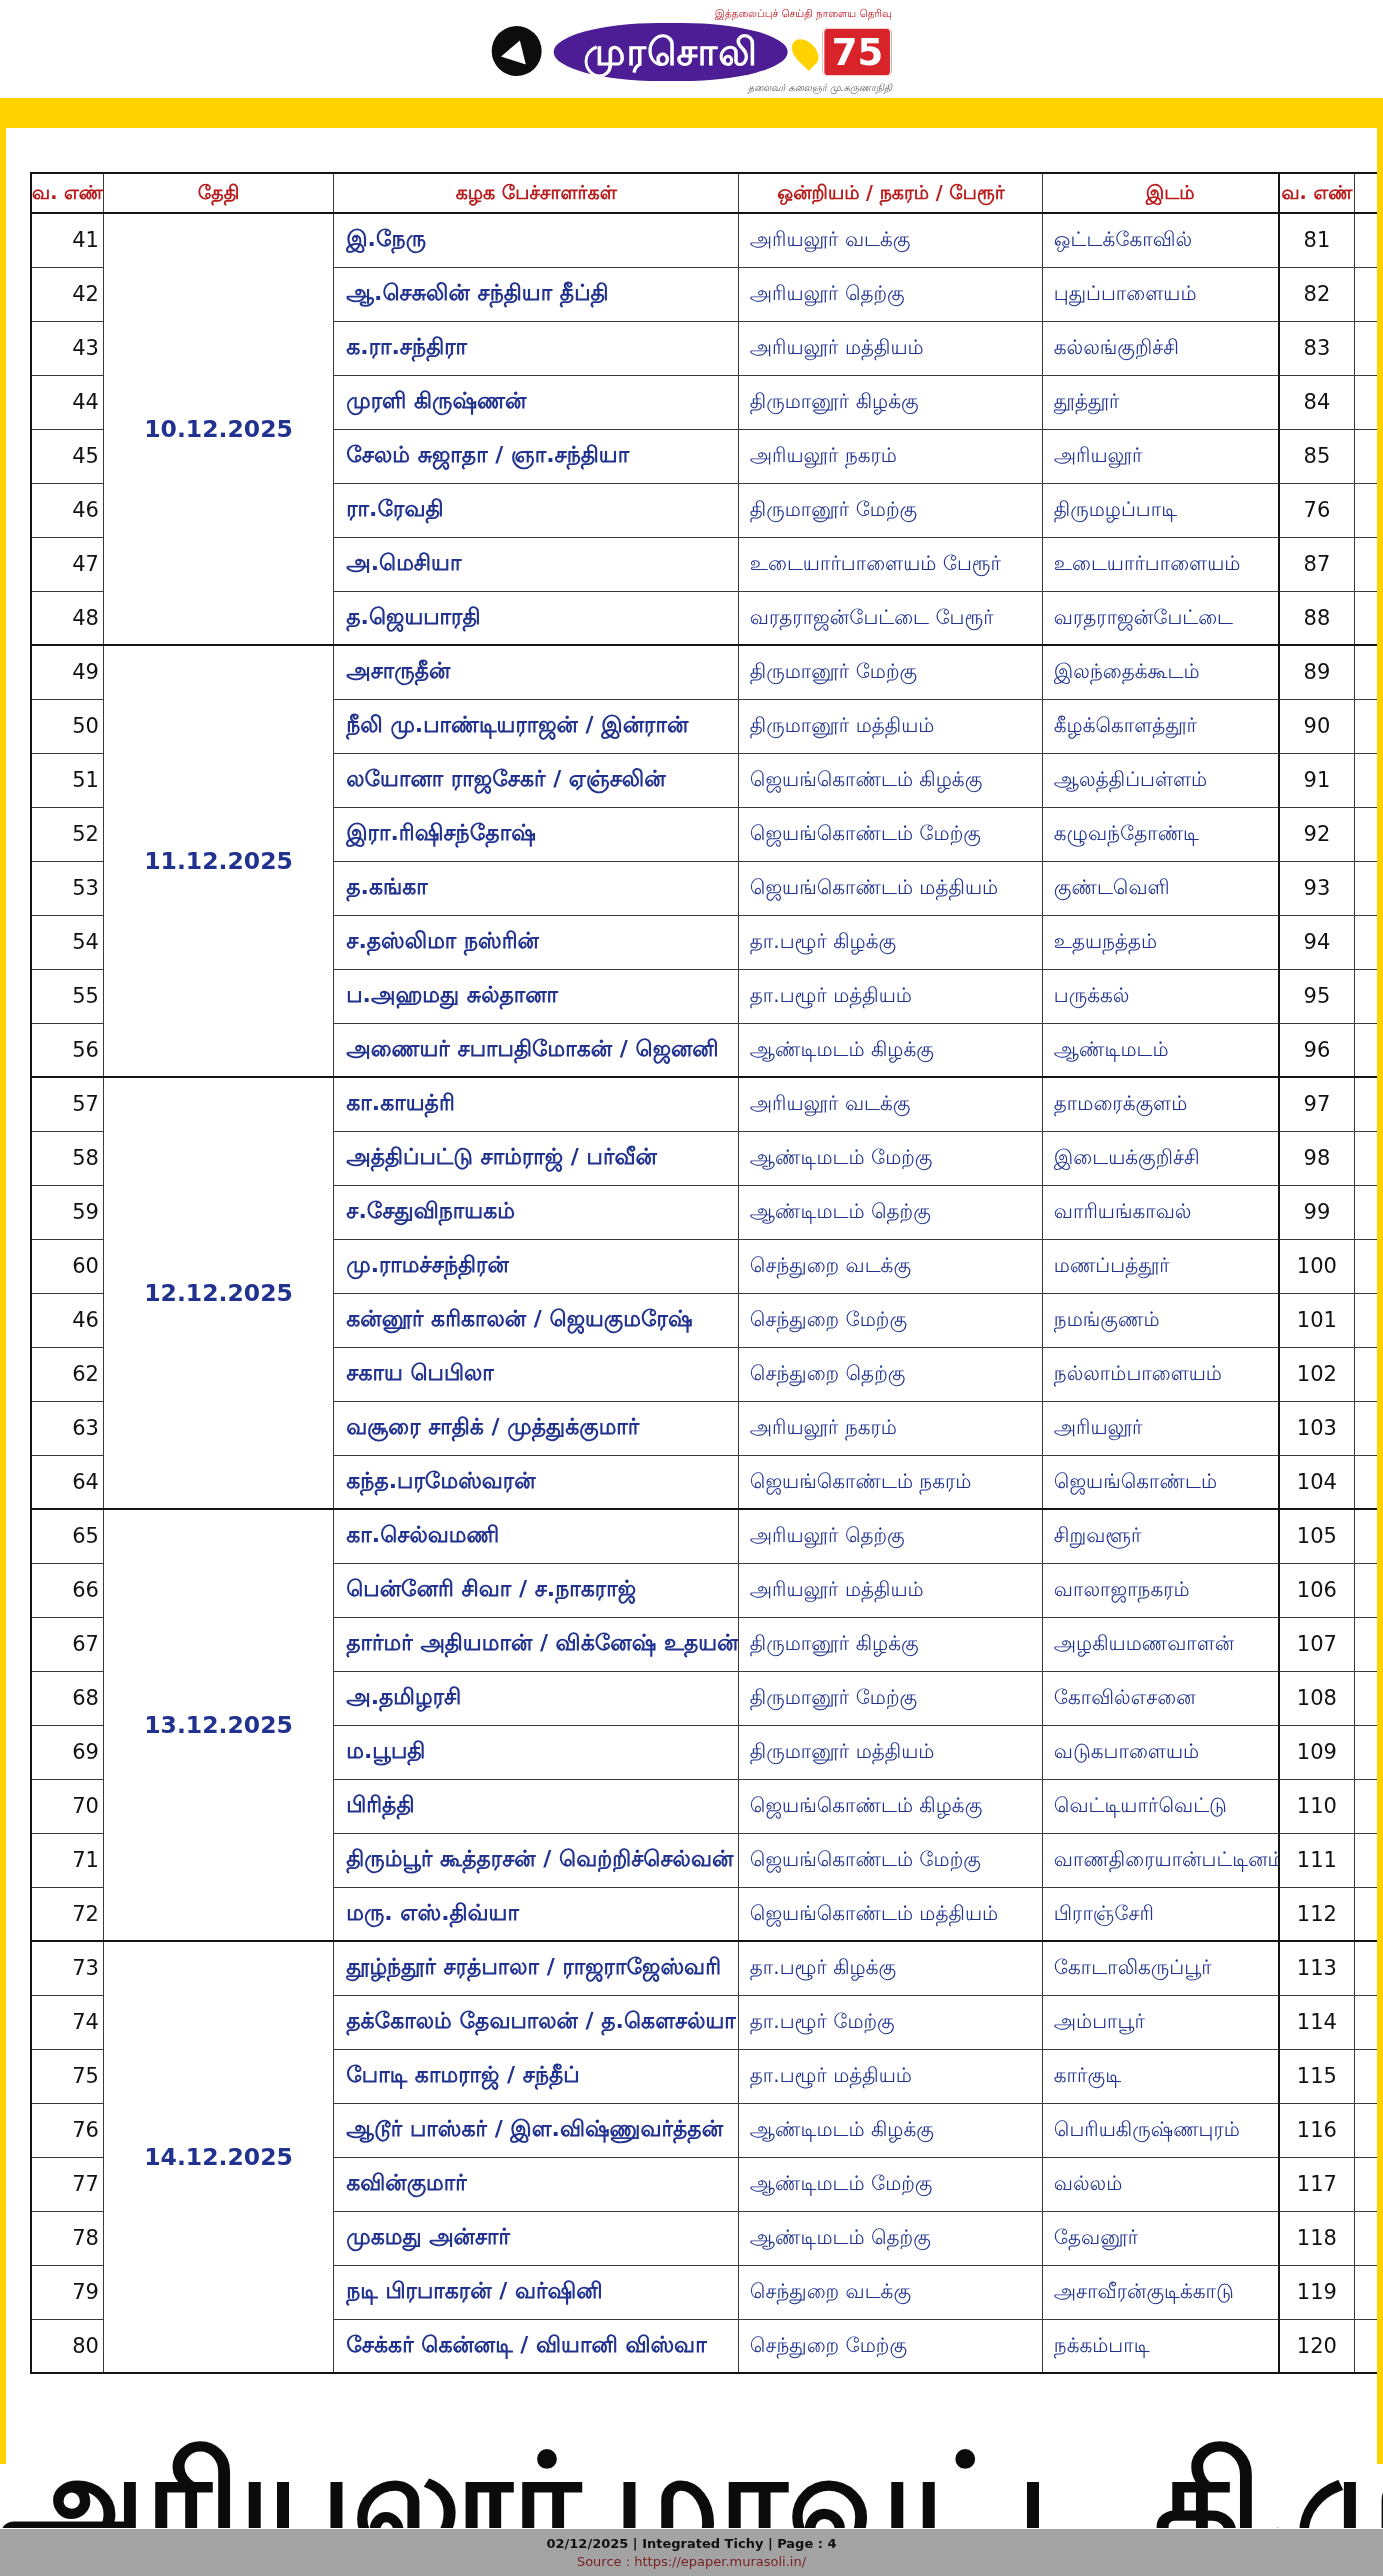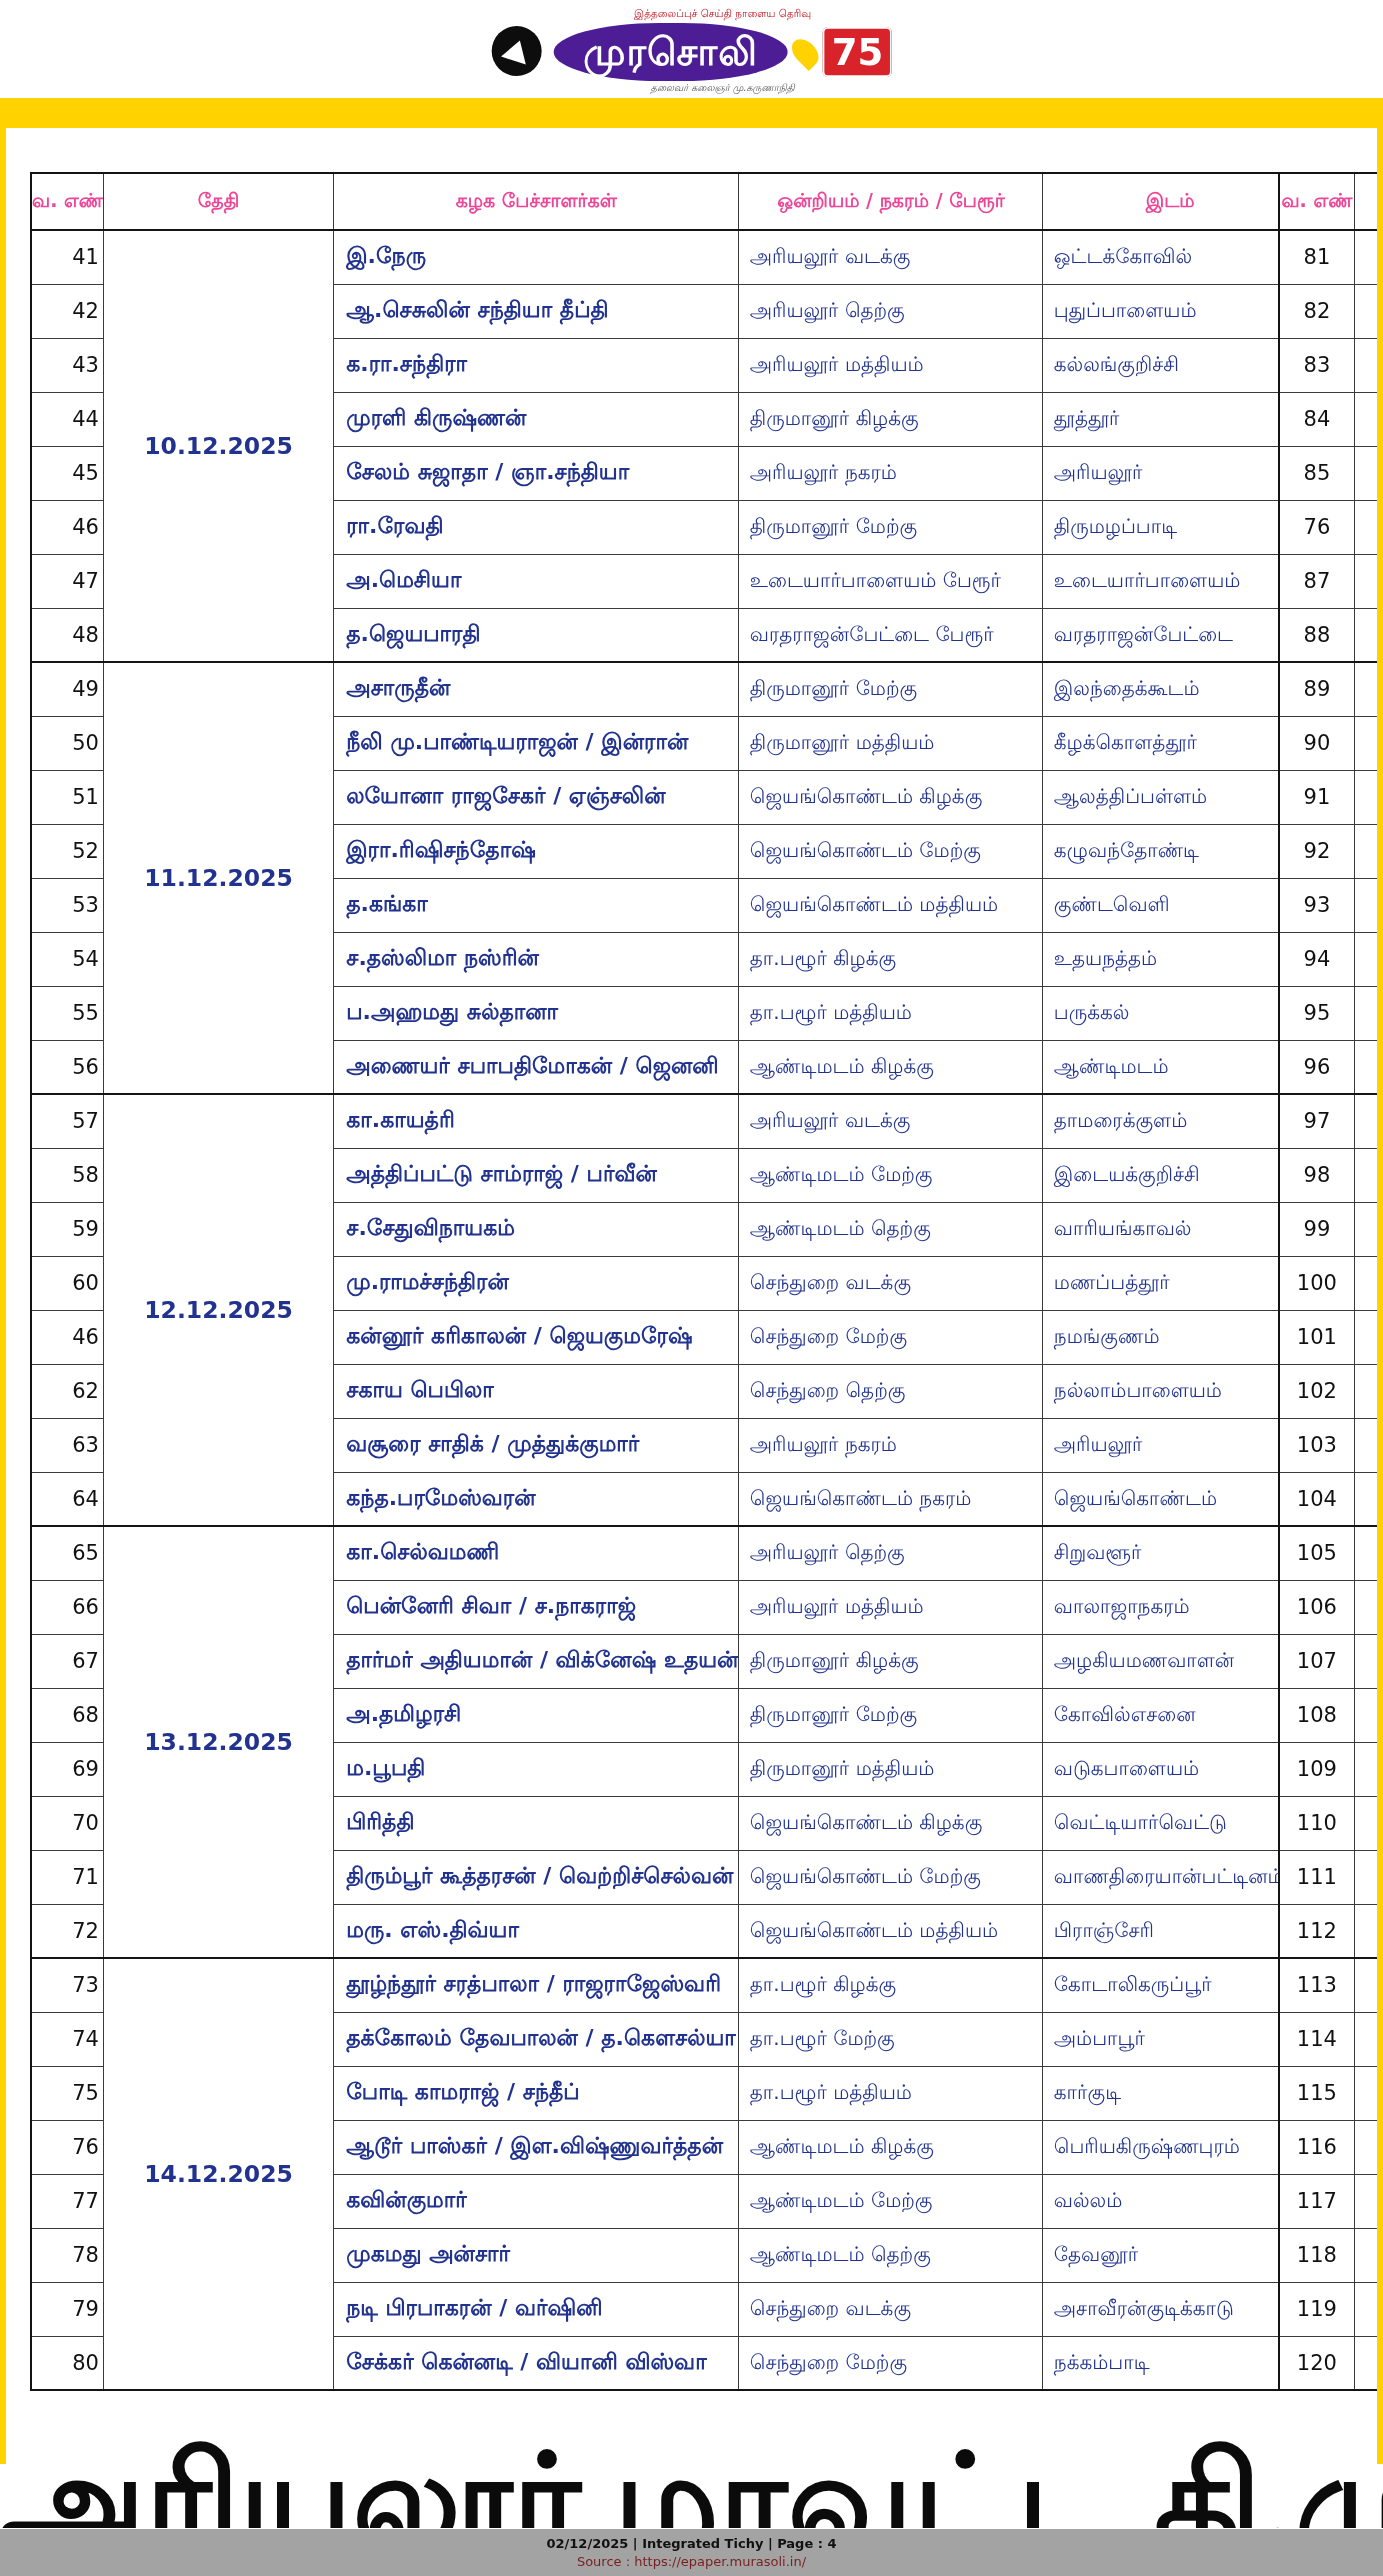--- a/index.html
+++ b/index.html
@@ -19,21 +19,21 @@
   .emblem {
     width:50px; height:50px; border-radius:50%;
     background:#0d0d0d; position:relative; flex:0 0 auto;
   }
   .emblem-mark {
     position:absolute; left:12.2px; top:14px; width:0; height:0;
     border-left:13px solid transparent; border-right:13px solid transparent;
     border-bottom:21px solid #ffffff;
     transform:rotate(18deg);
   }
-  .logo-block { display:flex; flex-direction:column; align-items:center; }
+  .logo-block { display:flex; flex-direction:column; align-items:flex-end; }
   .tagline-top { font-size:10.4px; color:#c40f1a; margin-bottom:1.7px; white-space:nowrap; }
   .logo-row { display:flex; align-items:center; gap:7px; }
   .logo-oval {
     background:#4c1d95; color:#ffffff; font-weight:bold;
     font-size:38px; line-height:1; padding:10.4px 30px;
     border-radius:50% / 55%; letter-spacing:0.9px; white-space:nowrap;
   }
   .flame {
     width:21px; height:31px; background:#ffd200;
     border-radius:50% 50% 50% 0; transform:rotate(-45deg);
@@ -50,21 +50,21 @@
   .yellow-left { position:absolute; left:0;  top:122px; width:6.1px; height:2342px; background:#ffd200; z-index:5; }
   .yellow-right{ position:absolute; right:0; top:122px; width:6.1px; height:2342px; background:#ffd200; z-index:5; }
 
   
   :root { --navy:#21338f; --line:#3a3a3a; --heavy:#141414; }
   table { border-collapse:collapse; table-layout:fixed; background:#fff; }
   .main-table { position:absolute; left:30px; top:172px; border:2.6px solid var(--heavy); z-index:2; }
   .side-table { position:absolute; left:1278px; top:172px; border:2.6px solid var(--heavy); z-index:2; }
   th, td { border:0.9px solid var(--line); overflow:hidden; white-space:nowrap; }
   th {
-    height:57px; font-size:19px; font-weight:bold; color:#ec4899;
+    height:40px; font-size:19px; font-weight:bold; color:#b91c1c;
     text-align:center; border-bottom:1.7px solid var(--heavy);
   }
   td { height:54px; }
   tr.group-start td { border-top:2.6px solid var(--heavy); }
   .c-no    { text-align:center; font-size:21px; color:#111;padding-left:36px; }
   .c-date  { text-align:center; font-size:23.5px; font-weight:bold; color:var(--navy); }
   .c-speaker { font-size:22px; font-weight:bold; color:var(--navy); padding-left:12.2px; }
   .c-union { font-size:20px; color:var(--navy); padding-left:10.4px;margin-top:31px; }
   .c-place { font-size:20px; color:var(--navy); padding-left:10.4px; }
   .s-no    { text-align:center; font-size:21px; color:#111; }

